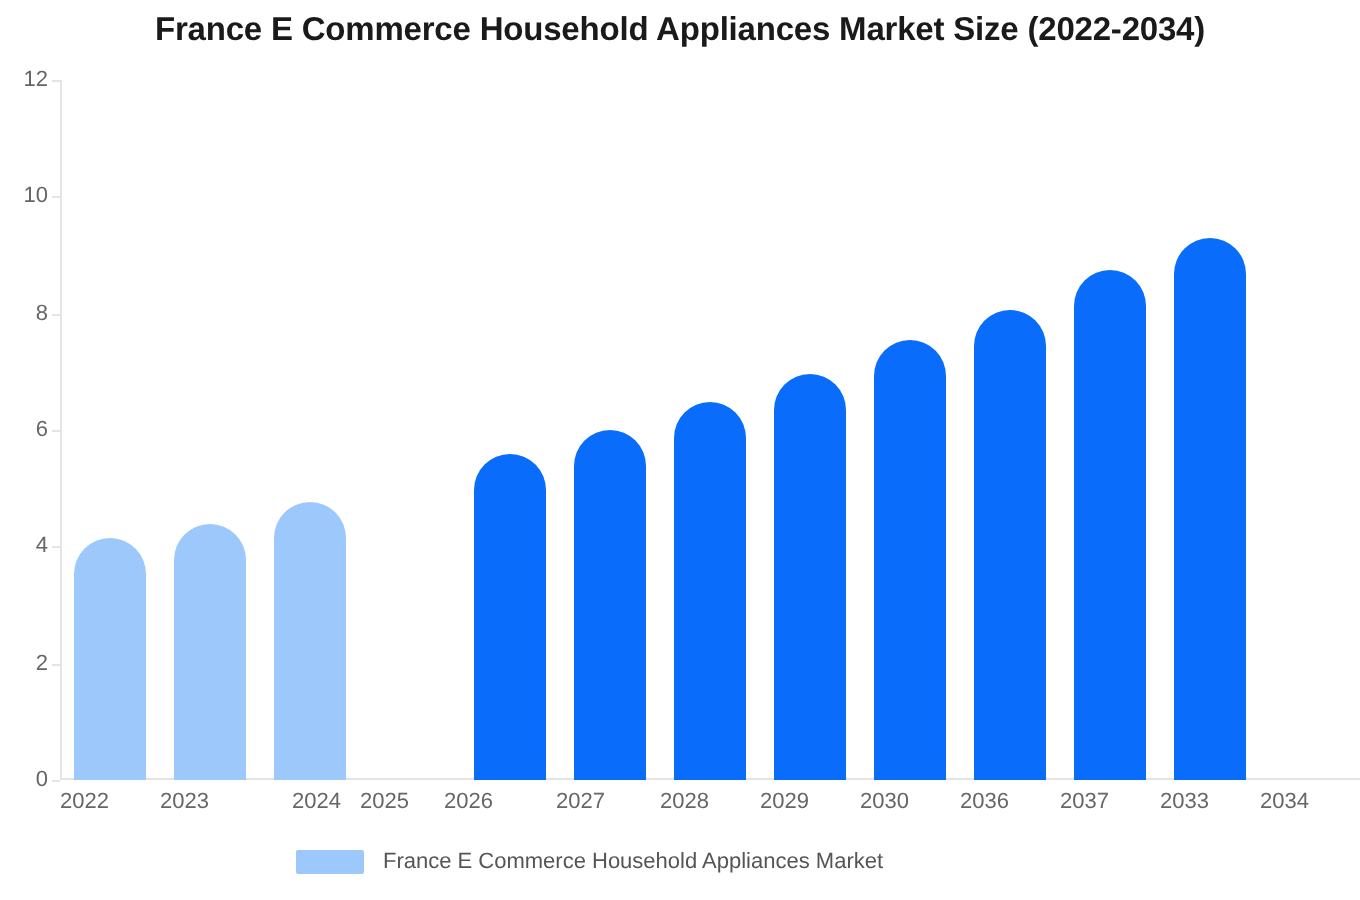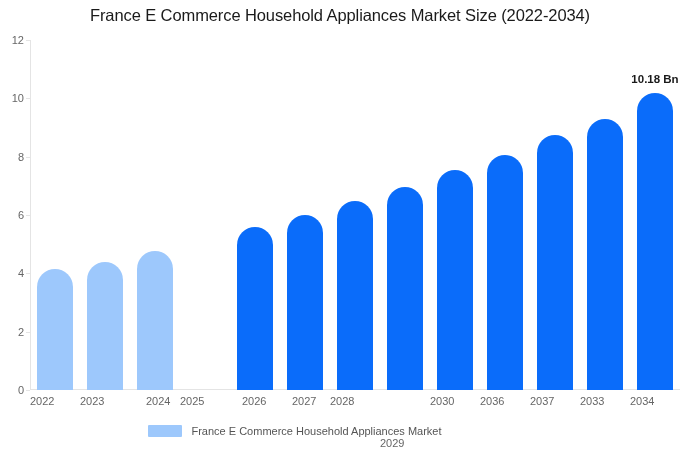--- a/index.html
+++ b/index.html
@@ -20,21 +20,21 @@
     background: #ffffff;
   }
   
   .chart-title {
     position: absolute;
     left: 0;
     top: 6px;
     width: 680px;
     text-align: center;
     font-size: 16.5px;
-    font-weight: normal;
+    font-weight: bold;
     color: #1a1a1a;
     letter-spacing: -0.1px;
     white-space: nowrap;
   }
   
   .plot-area {
     position: absolute;
     left: 30px;
     top: 40px;
     width: 650px;
@@ -179,24 +179,20 @@
           <div class="bar" title="2030: 7.53" style="height: 219.625px; background: rgb(10, 108, 250);"></div>
         </div>
         <div class="bar-slot" style="left: 450px;">
           <div class="bar" title="2031: 8.05" style="height: 234.792px; background: rgb(10, 108, 250);"></div>
         </div>
         <div class="bar-slot" style="left: 500px;">
           <div class="bar" title="2032: 8.73" style="height: 254.625px; background: rgb(10, 108, 250);"></div>
         </div>
         <div class="bar-slot" style="left: 550px;">
           <div class="bar" title="2033: 9.28" style="height: 270.667px; background: rgb(10, 108, 250);"></div>
-        </div>
-        <div class="bar-slot" style="left: 600px;">
-          <div class="bar" title="2034: 10.18" style="height: 296.917px; background: rgb(10, 108, 250);"></div>
-          <div class="bar-value-label" style="bottom: 304.917px;">10.18 Bn</div>
         </div>
       </div>
     <div id="yticks-layer">
         <div class="ytick" style="top: 350px;">0</div>
         <div class="ytick-mark" style="top: 350px;"></div>
         <div class="ytick" style="top: 291.667px;">2</div>
         <div class="ytick-mark" style="top: 291.667px;"></div>
         <div class="ytick" style="top: 233.333px;">4</div>
         <div class="ytick-mark" style="top: 233.333px;"></div>
         <div class="ytick" style="top: 175px;">6</div>
@@ -208,24 +204,24 @@
         <div class="ytick" style="top: 0px;">12</div>
         <div class="ytick-mark" style="top: 0px;"></div>
       </div>
   </div>
 
   <div class="xticks-layer" id="xticks-layer">
       <div class="xtick" style="left: 0px;">2022</div>
       <div class="xtick" style="left: 50px;">2023</div>
       <div class="xtick" style="left: 116px;">2024</div>
       <div class="xtick" style="left: 150px;">2025</div>
-      <div class="xtick" style="left: 212px;">2026</div>
-      <div class="xtick" style="left: 262px;">2027</div>
+      <div class="xtick" style="left: 192px;">2026</div>
+      <div class="xtick" style="left: 248px;">2027</div>
       <div class="xtick" style="left: 300px;">2028</div>
-      <div class="xtick" style="left: 350px; margin-top: 42px;">2029</div>
+      <div class="xtick" style="left: 350px;">2029</div>
       <div class="xtick" style="left: 400px;">2030</div>
       <div class="xtick" style="left: 450px;">2036</div>
       <div class="xtick" style="left: 500px;">2037</div>
       <div class="xtick" style="left: 550px;">2033</div>
       <div class="xtick" style="left: 600px;">2034</div>
     </div>
 
   <div class="legend">
     <span class="legend-swatch" id="legend-swatch-0" style="background: rgb(157, 200, 252);"></span>
     <span class="legend-label">France E Commerce Household Appliances Market</span>

